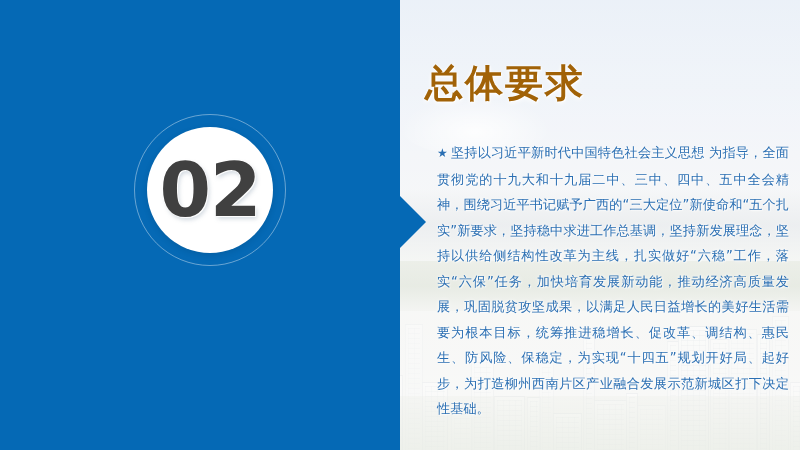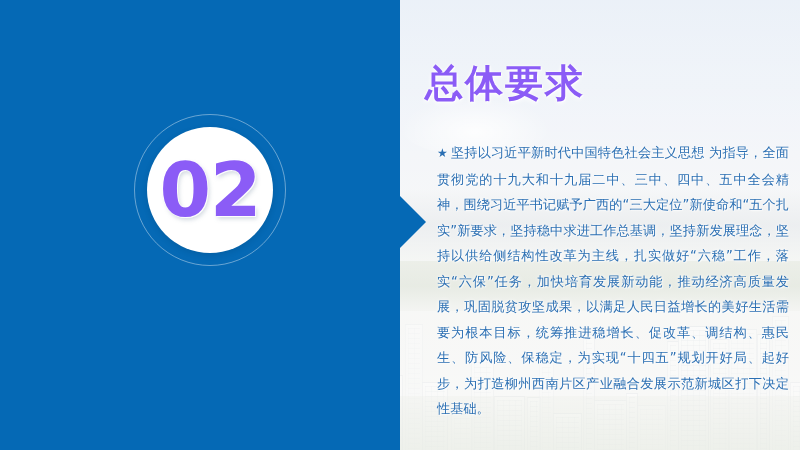--- a/index.html
+++ b/index.html
@@ -139,21 +139,21 @@
   .badge-number {
     position: absolute;
     inset: 13px;
     display: flex;
     align-items: center;
     justify-content: center;
     font-family: "DejaVu Sans", "Liberation Sans", sans-serif;
     font-weight: bold;
     font-size: 74px;
     letter-spacing: -1px;
-    color: #8b5cf6;
+    color: #404040;
     text-shadow:
        0 0 2px #ffffff,
        1px 1px 0 rgba(255,255,255,0.9),
       -1px -1px 0 rgba(255,255,255,0.9),
        2px 3px 4px rgba(130,150,170,0.35);
   }
 
   
   .content {
     position: absolute;
@@ -163,21 +163,21 @@
     height: 450px;
   }
   .headline {
     position: absolute;
     top: 58px;
     left: 0;
     font-family: "DejaVu Sans", "Liberation Sans", sans-serif;
     font-weight: bold;
     font-size: 38px;
     letter-spacing: 2px;
-    color: #8b5cf6;
+    color: #a16207;
     text-shadow:
        0 0 3px rgba(255,255,255,0.95),
        1px 1px 0 rgba(255,255,255,0.8),
        0 2px 5px rgba(255,255,255,0.85);
     white-space: nowrap;
   }
   .body-text {
     position: absolute;
     top: 140px;
     left: 12px;

